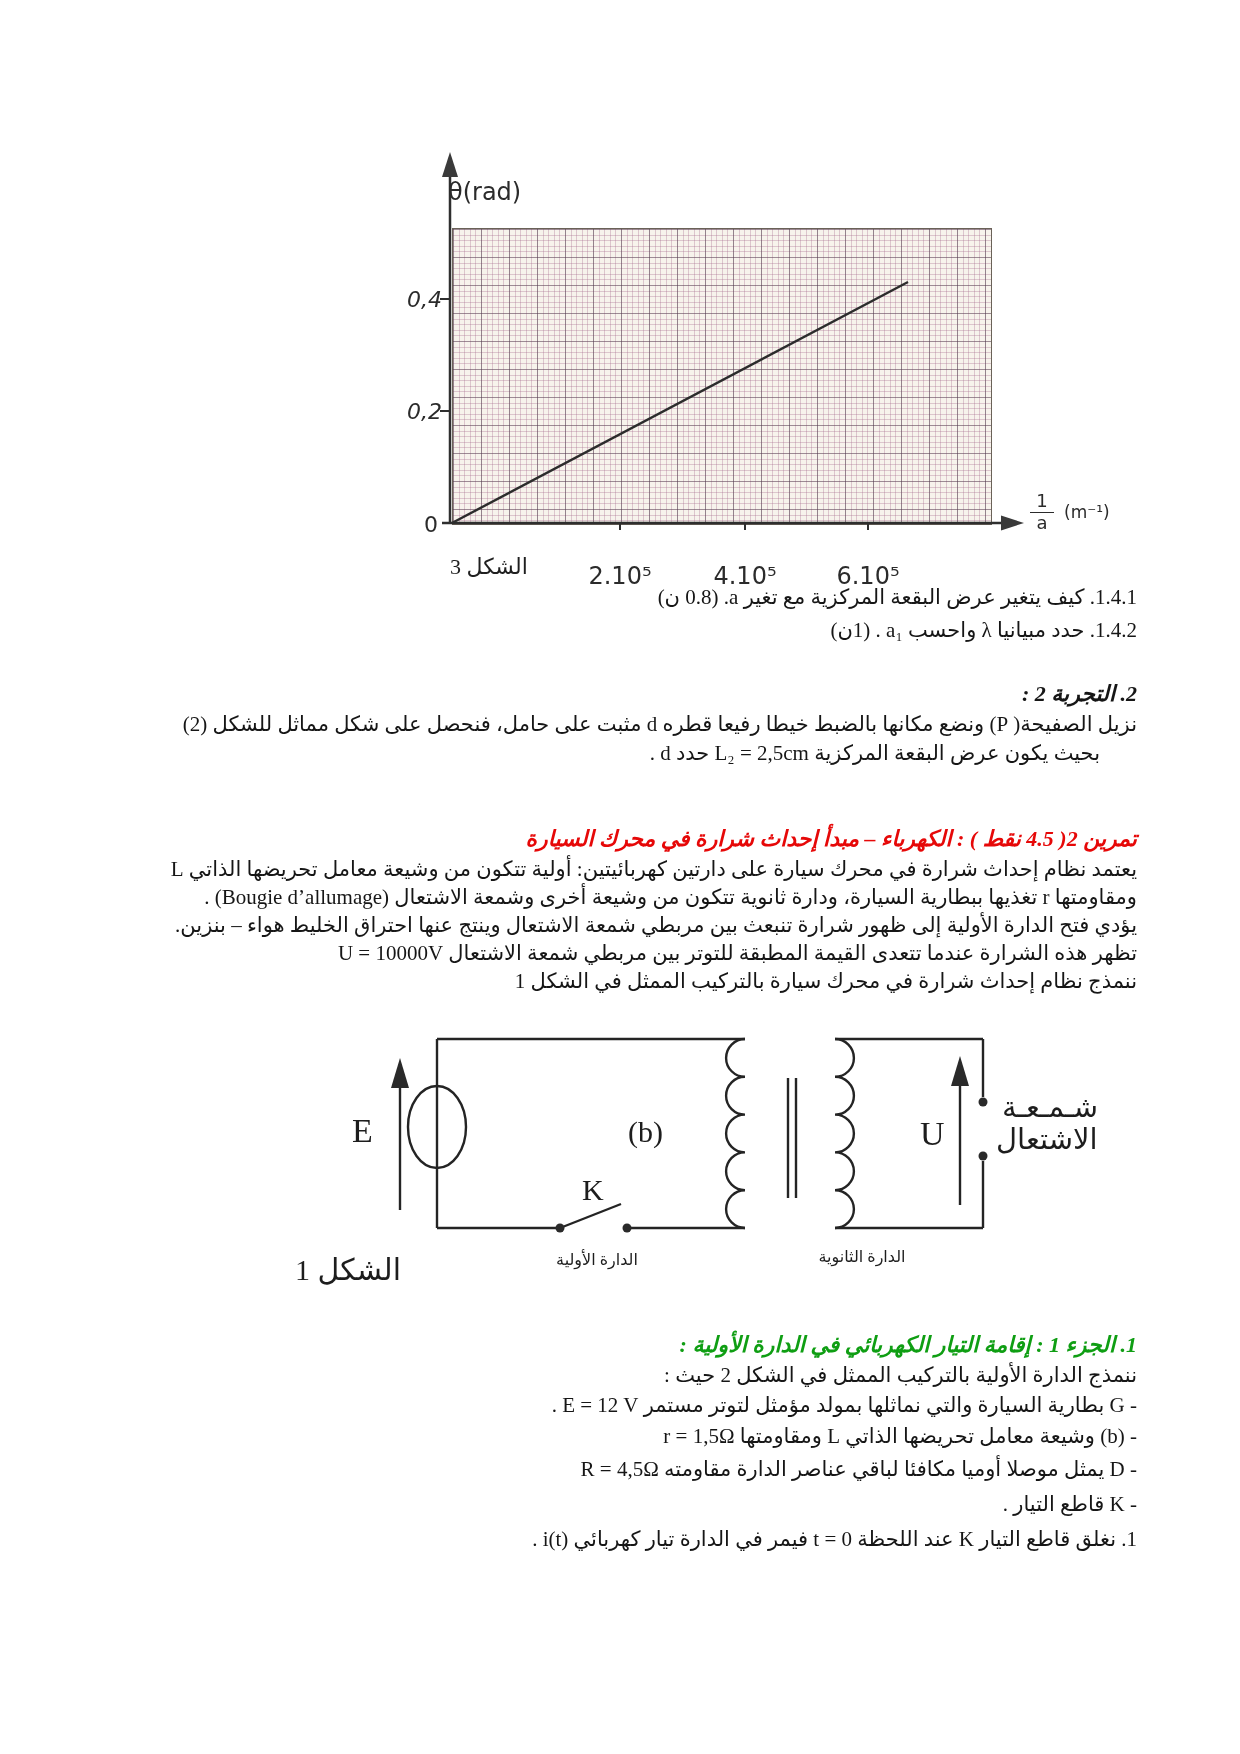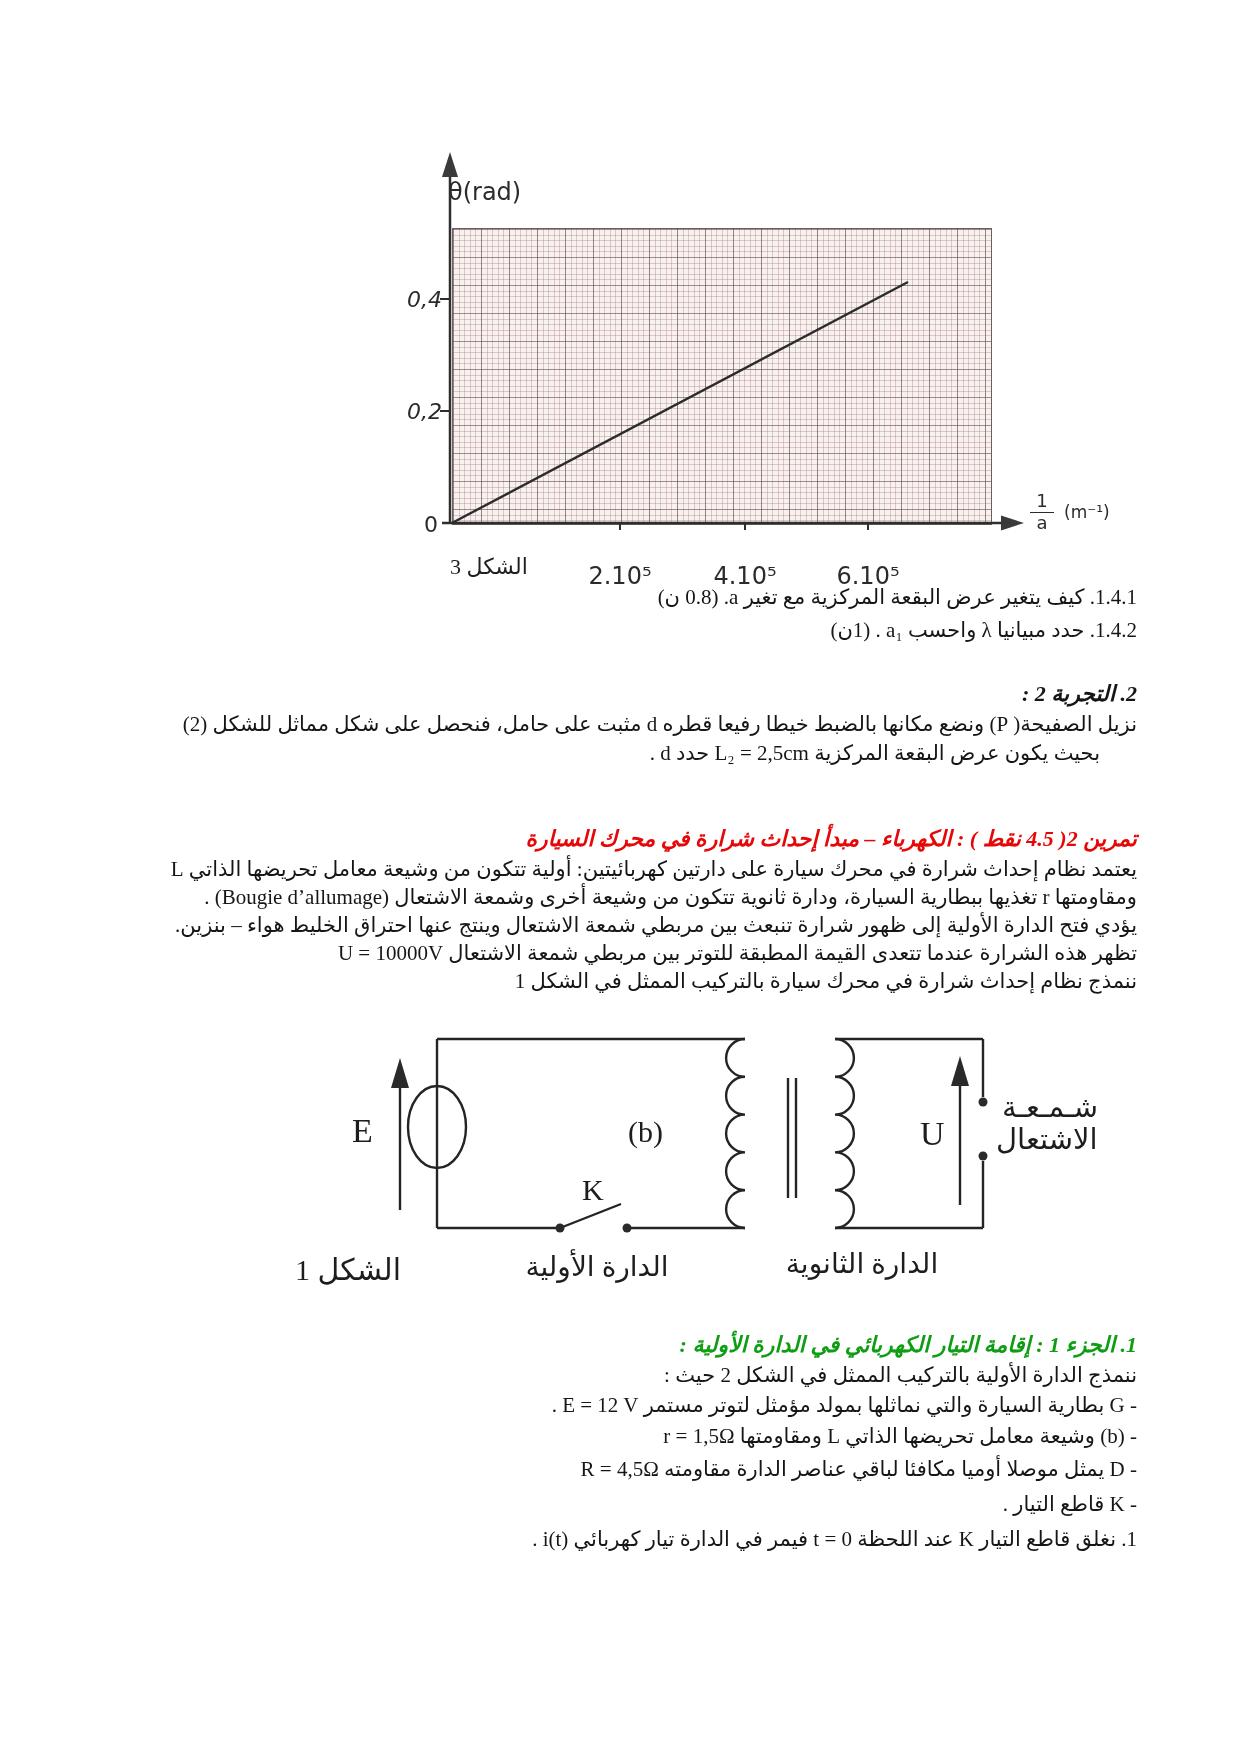--- a/index.html
+++ b/index.html
@@ -38,21 +38,21 @@
   .frac .num{display:block;border-bottom:1.5px solid #2b2b2b;padding:0 4px 1px;}
   .frac .den{display:block;padding-top:1px;}
   .unit{left:674px;top:352px;font-size:17px;}
   .fig-caption{
     position:absolute;left:60px;top:404px;font-size:22px;direction:rtl;
     font-family:"Liberation Serif","DejaVu Sans",serif;color:#1f1f1f;
   }
   
   .circuit-label{position:absolute;direction:rtl;font-family:"Liberation Serif","DejaVu Sans",serif;color:#1d1d1d;}
   .spark{font-size:29px;}
-  .circ-caption{font-size:28px;width:190px;text-align:center;}
+  .circ-caption{font-size:16px;width:190px;text-align:center;}
   .fig1{font-size:30px;}
 </style>
 </head>
 <body>
 
 <div class="chart">
   <div class="grid"></div>
   <svg width="750" height="480">
 
     <line x1="60" y1="16" x2="60" y2="373" stroke="#2e2e2e" stroke-width="2.5"></line>

